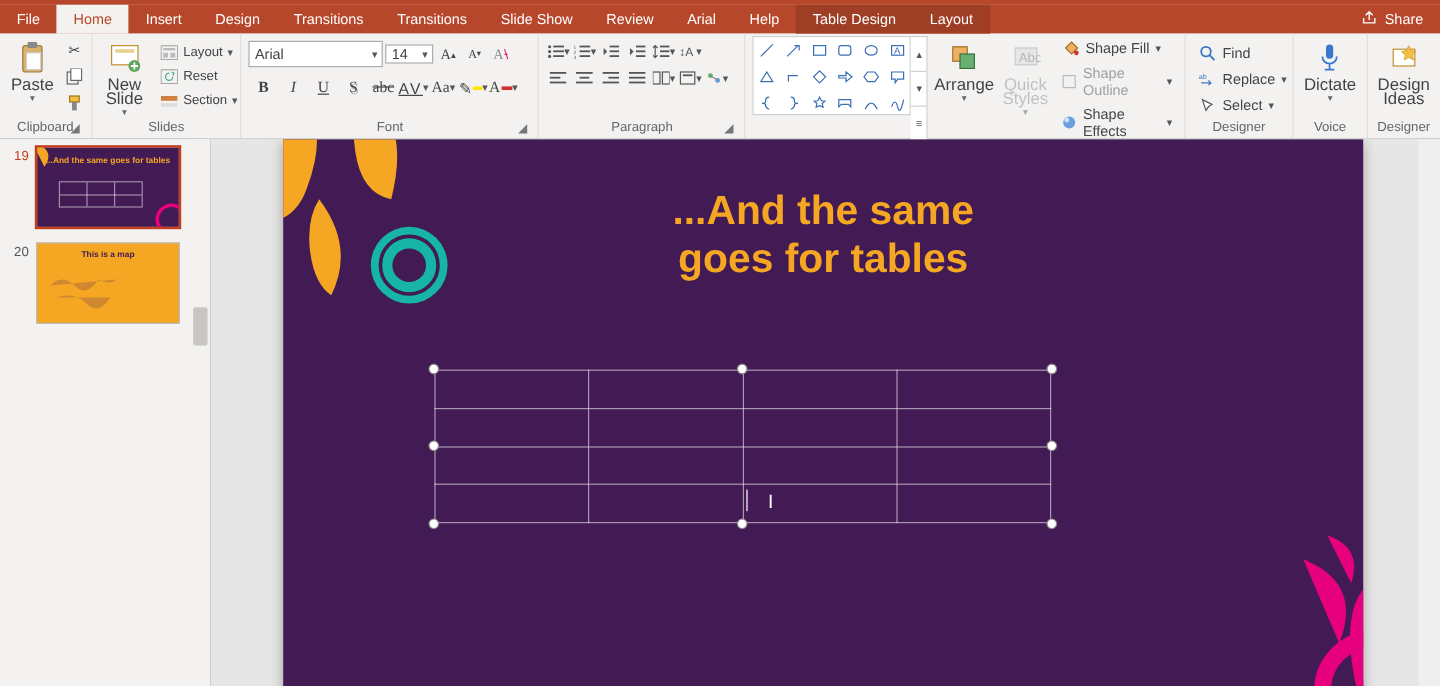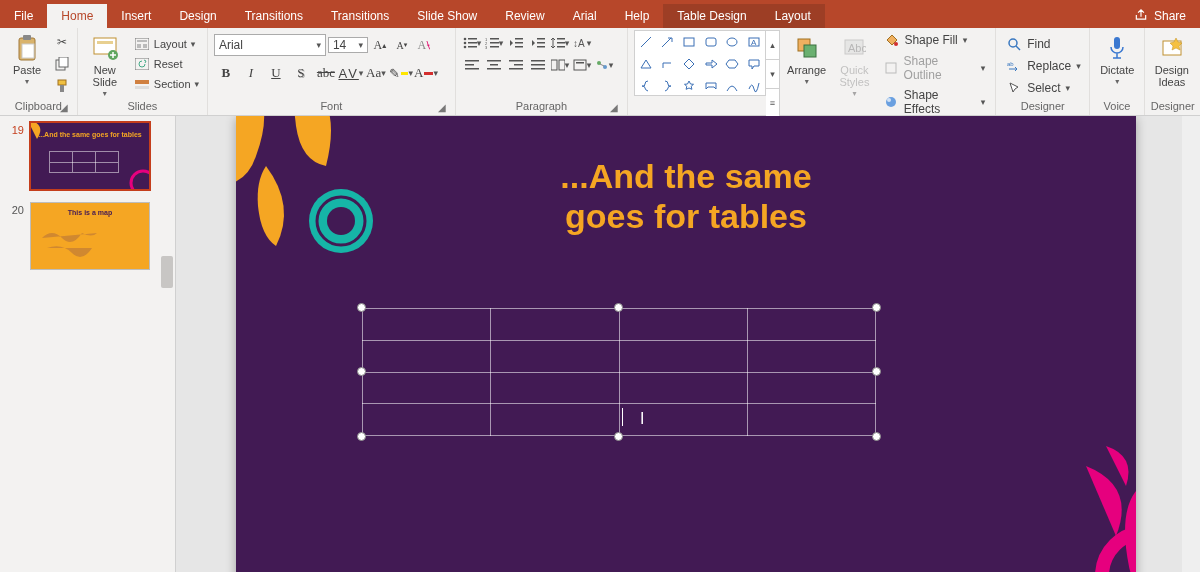--- a/index.html
+++ b/index.html
@@ -15,21 +15,21 @@
   .share { margin-left: auto; display: flex; align-items: center; padding: 0 14px; gap: 6px; font-size: 12px; }
 
   
   .ribbon { display: flex; background: #f3f2f1; border-bottom: 1px solid #d0d0d0; height: 88px; }
   .group { display: flex; flex-direction: column; border-right: 1px solid #e1dfdd; padding: 2px 6px 0 6px; min-width: 0; }
   .group-body { flex: 1; display: flex; align-items: stretch; gap: 4px; }
   .group-label { text-align: center; font-size: 11px; color: #666; padding: 2px 0 3px; position: relative; }
   .dlg-launcher { position: absolute; right: 2px; bottom: 2px; width: 10px; height: 10px; color:#777; font-size:10px; line-height:10px; cursor:pointer; }
 
   .bigbtn { display: flex; flex-direction: column; align-items: center; justify-content: flex-start; padding: 4px 4px 0; min-width: 42px; cursor: pointer; border-radius:2px; }
-  .bigbtn .biglabel { font-size: 11px; margin-top: 2px; text-align:center; line-height:12px; }
+  .bigbtn .biglabel { font-size: 14px; margin-top: 2px; text-align:center; line-height:12px; }
   .iconbox { width: 28px; height: 28px; display:flex; align-items:center; justify-content:center; }
   .drop { font-size: 8px; color:#666; margin-top:1px; }
 
   .col { display:flex; flex-direction:column; gap:2px; justify-content:center; }
   .smallrow { display:flex; align-items:center; gap:4px; padding:1px 4px; font-size:11px; cursor:pointer; border-radius:2px; }
   .smallrow .si { width:16px; height:16px; display:inline-flex; align-items:center; justify-content:center; }
 
   .fontrow { display:flex; align-items:center; gap:2px; }
   .fontname { width:112px; height:22px; border:1px solid #ababab; background:#fff; display:flex; align-items:center; padding:0 4px; font-size:12px; justify-content:space-between; }
   .fontsize { width:40px; height:16px; border:1px solid #ababab; background:#fff; display:flex; align-items:center; padding:0 4px; font-size:12px; justify-content:space-between; }

